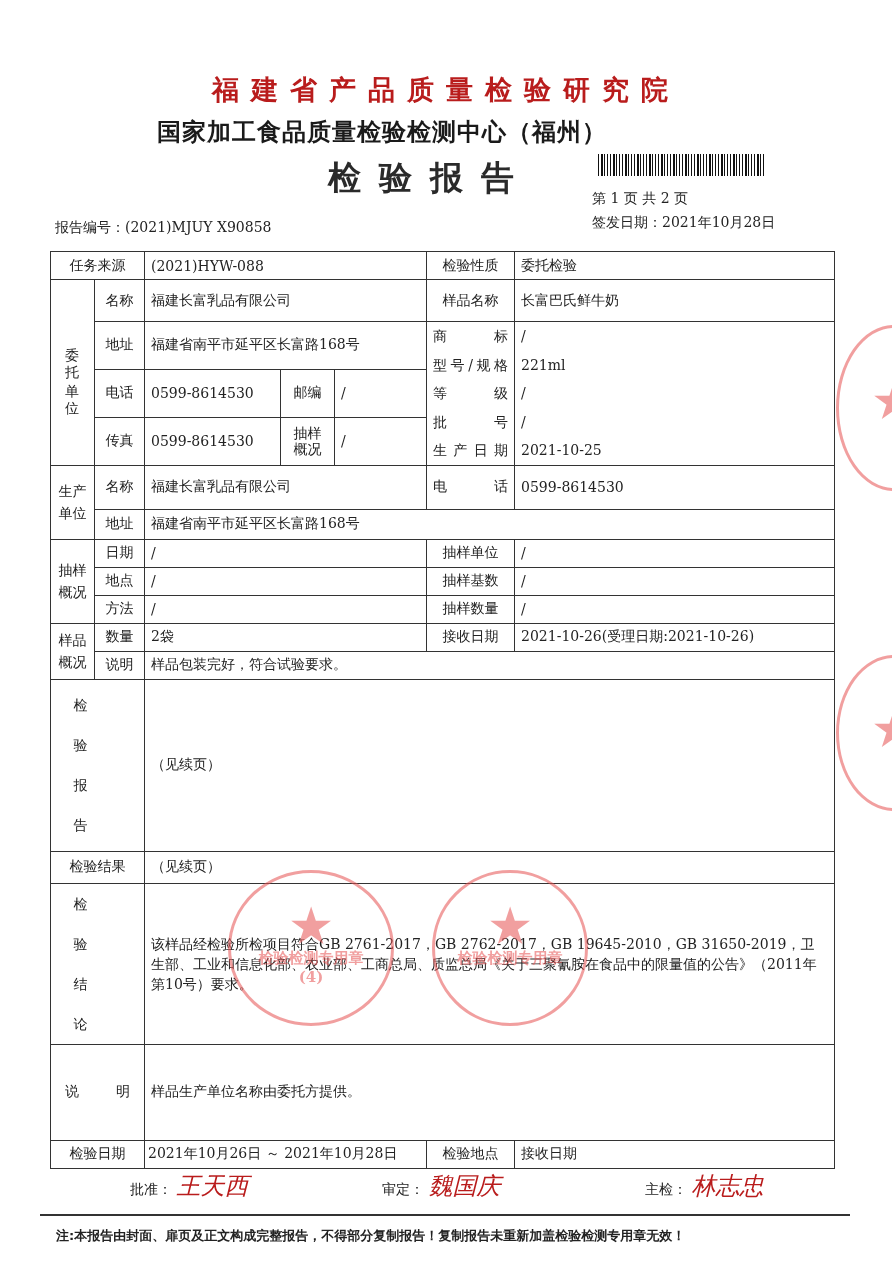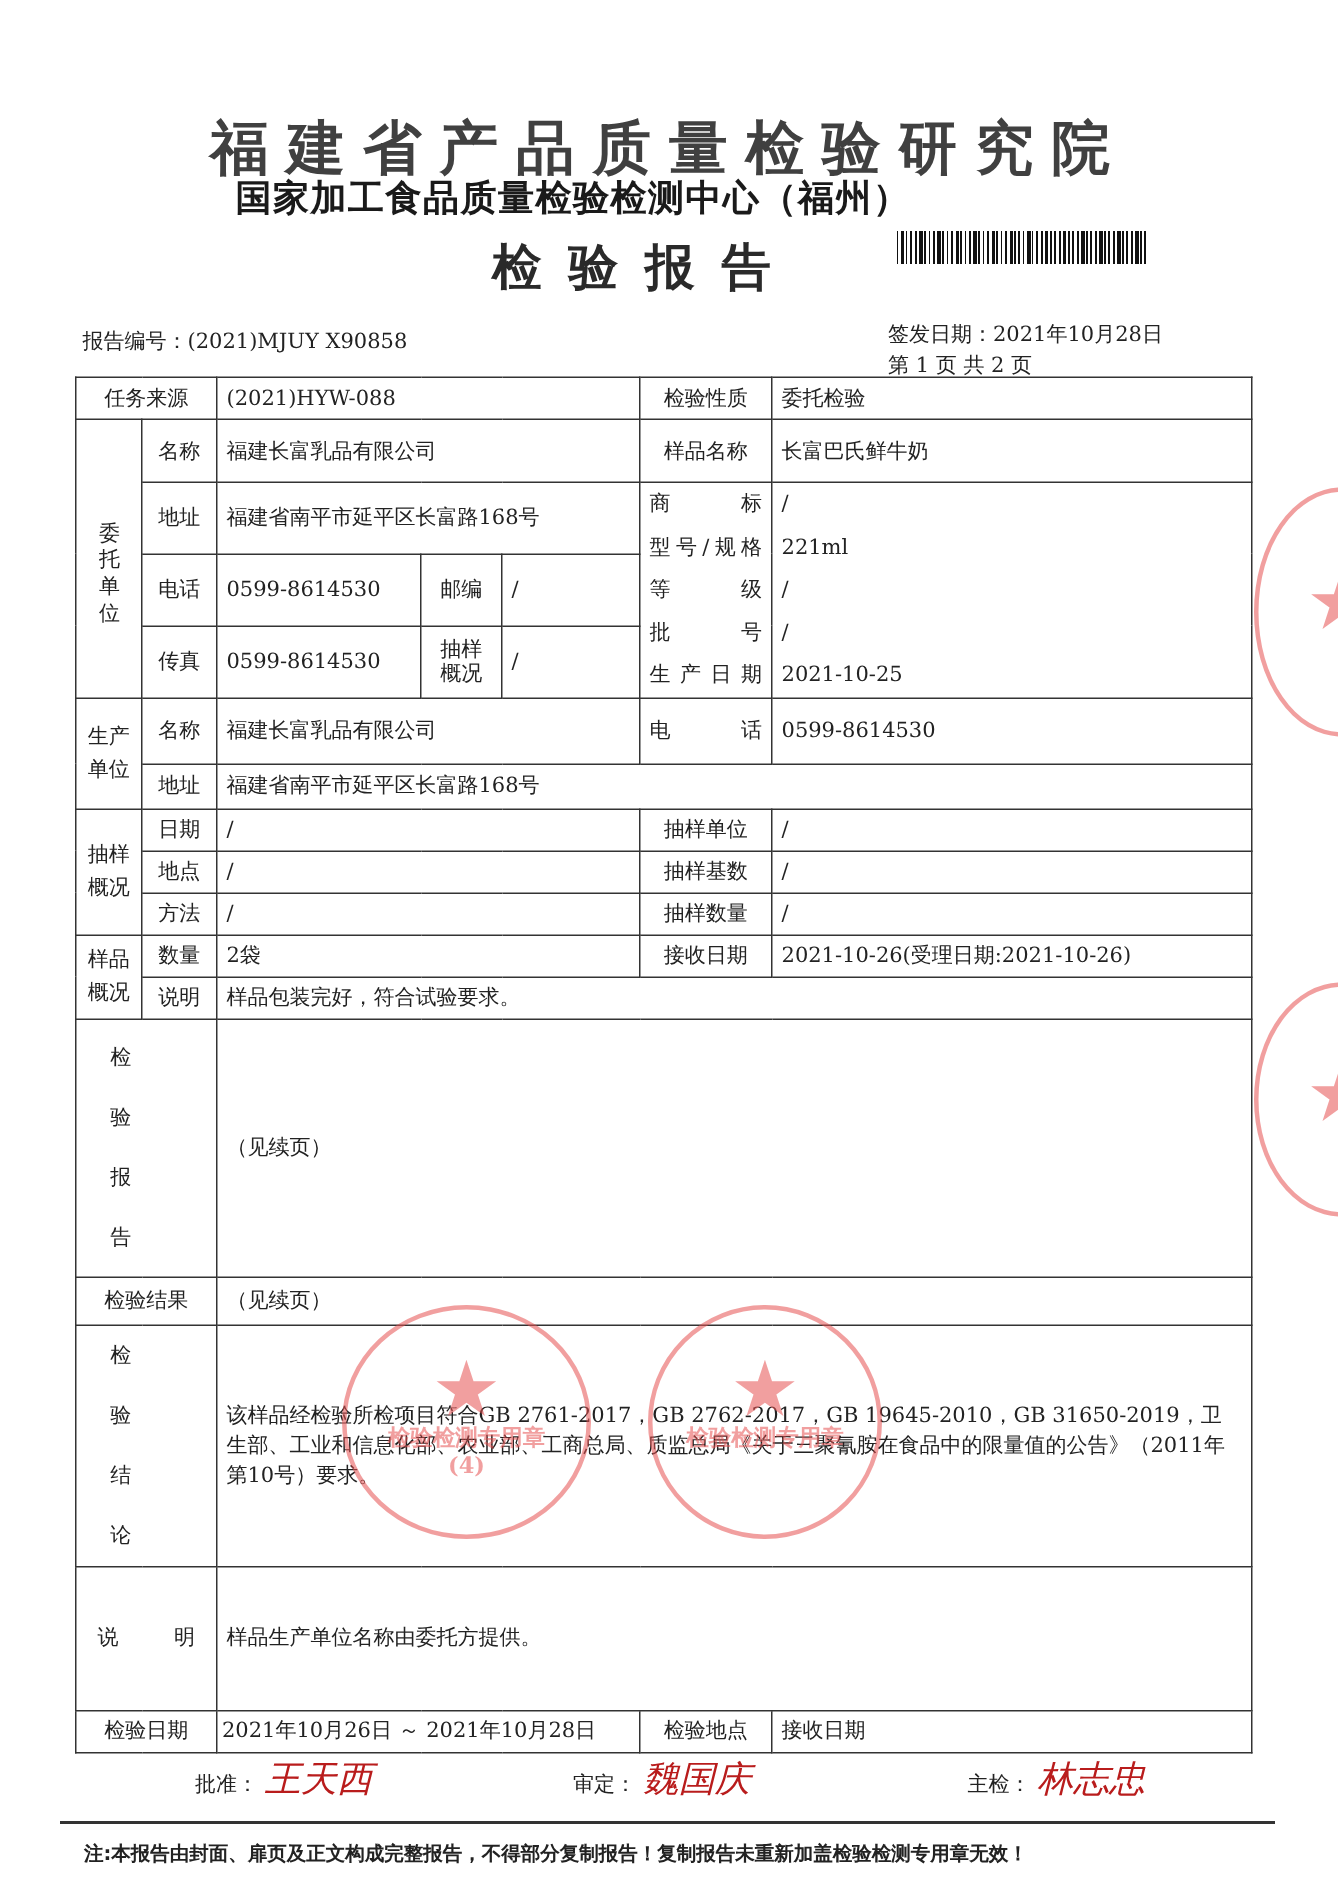--- a/index.html
+++ b/index.html
@@ -1,27 +1,27 @@
 <!DOCTYPE html>
 <html><head>
 <meta charset="utf-8">
 <style>
   html, body { margin:0; padding:0; background:#ffffff; }
   body { width:892px; height:1261px; position:relative; overflow:hidden;
          font-family:"DejaVu Serif", serif; color:#222; }
   .abs { position:absolute; }
-  .title1 { left:0; width:892px; top:72px; text-align:center; font-size:39px; font-weight:bold;
-            letter-spacing:12px; font-family:"DejaVu Sans", sans-serif; color:#404040; }
+  .title1 { left:0; width:892px; top:72px; text-align:center; font-size:27px; font-weight:bold;
+            letter-spacing:12px; font-family:"DejaVu Sans", sans-serif; color:#b91c1c; }
   .title2 { left:0; width:764px; top:116px; text-align:center; font-size:24px; font-weight:bold;
             font-family:"DejaVu Sans", sans-serif; color:#1a1a1a; letter-spacing:1px; }
   .title3 { left:300px; width:260px; top:156px; text-align:center; font-size:33px; font-weight:bold;
             letter-spacing:18px; font-family:"DejaVu Sans", sans-serif; color:#2a2a2a; }
   .barcode { left:598px; top:154px; width:168px; height:22px;
      background:repeating-linear-gradient(90deg,#111 0 1px,#fff 1px 3px,#111 3px 5px,#fff 5px 6px,#111 6px 7px,#fff 7px 9px,#111 9px 10px,#fff 10px 12px); }
-  .pageinfo { left:592px; top:190px; font-size:14px;margin-top:45px; }
+  .pageinfo { left:592px; top:190px; font-size:14px; }
   .issue { left:592px; top:214px; font-size:14px; }
   .reportno { left:55px; top:219px; font-size:14px; }
   table.rep { position:absolute; left:50px; top:251px; width:784px; border-collapse:collapse;
               font-size:14px; table-layout:fixed; }
   table.rep td { border:1.5px solid #333; padding:0 6px; vertical-align:middle; height:27px; }
   .lbl { text-align:center; white-space:nowrap; }
   .vlbl { text-align:center; line-height:36px; }
   .spread { text-align:justify; text-align-last:justify; }
   .stamp { position:absolute; border:3px solid rgba(230,80,80,0.55); border-radius:50%;
            color:rgba(230,80,80,0.55); text-align:center; font-weight:bold; pointer-events:none; }

